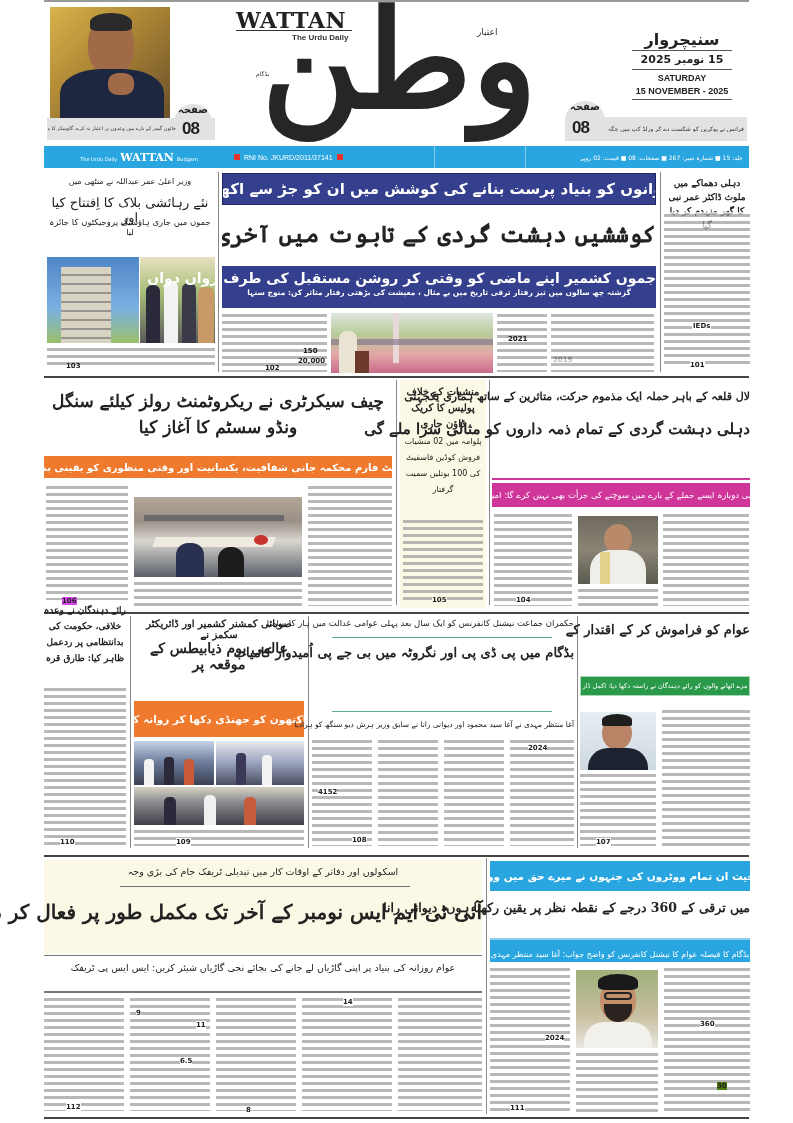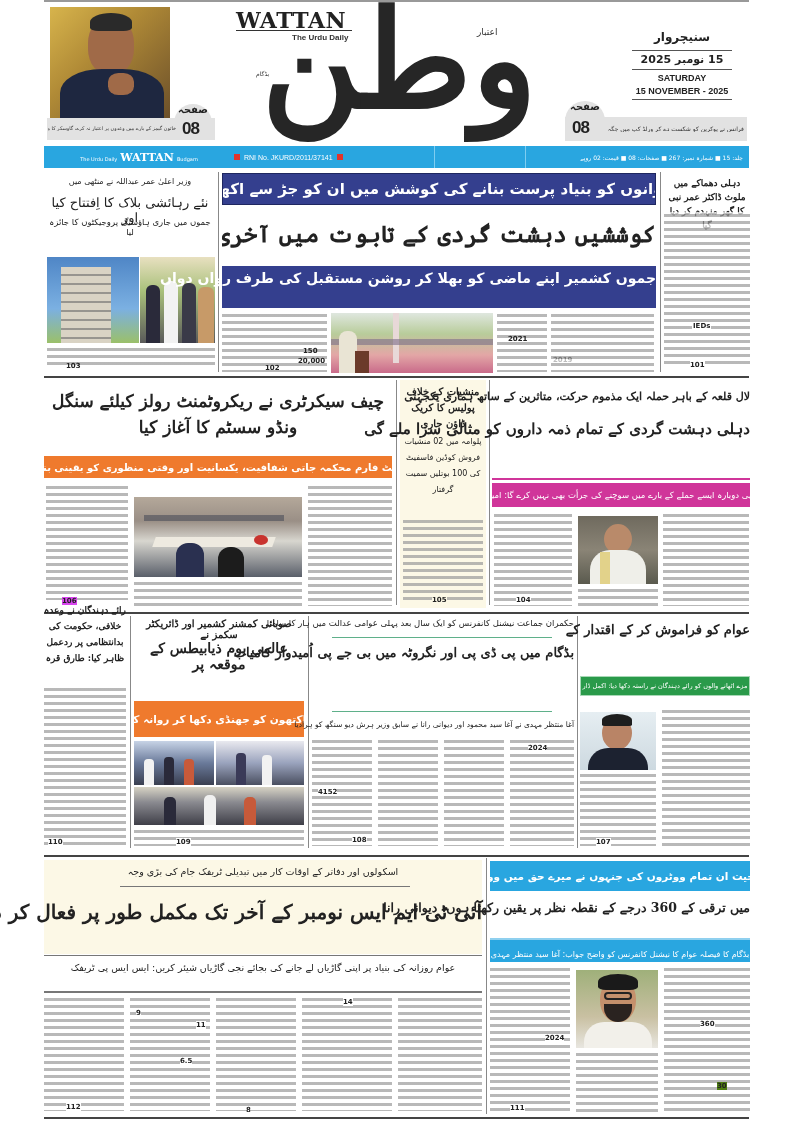--- a/index.html
+++ b/index.html
@@ -34,21 +34,21 @@
   <div class="abs rtl" style="left:48px;top:125px;width:128px;font-size:5px;color:#333;white-space:nowrap;overflow:hidden;">خاتون گیمز کے بارے میں وعدوں پر اعتبار نہ کرے، گاوسکر کا مشورہ</div>
 
   <div class="abs" style="left:236px;top:7px;font-family:'DejaVu Serif',serif;font-weight:900;font-size:22px;letter-spacing:.5px;color:#222;">WATTAN</div>
   <div class="abs" style="left:236px;top:30px;width:116px;height:1px;background:#333;"></div>
   <div class="abs" style="left:292px;top:33px;font-size:8px;font-weight:bold;color:#333;font-family:'Liberation Sans',sans-serif;">The Urdu Daily</div>
 
   <div class="abs" style="left:262px;top:-30px;width:275px;height:180px;font-size:135px;line-height:180px;text-align:center;font-family:'DejaVu Serif',serif;font-weight:bold;color:#262626;direction:rtl;">وطن</div>
   <div class="abs" style="left:477px;top:27px;font-size:9px;color:#333;direction:rtl;">اعتبار</div>
   <div class="abs" style="left:256px;top:70px;font-size:6px;color:#333;direction:rtl;">بڈگام</div>
 
-  <div class="abs rtl" style="left:627px;top:30px;width:110px;font-size:12px;font-weight:bold;">سنیچروار</div>
+  <div class="abs rtl" style="left:627px;top:30px;width:110px;font-size:16px;font-weight:bold;">سنیچروار</div>
   <div class="abs" style="left:632px;top:50px;width:100px;height:1px;background:#555;"></div>
   <div class="abs rtl" style="left:627px;top:53px;width:110px;font-size:11px;font-weight:bold;">15 نومبر 2025</div>
   <div class="abs" style="left:632px;top:69px;width:100px;height:1px;background:#555;"></div>
   <div class="abs" style="left:627px;top:73px;width:110px;text-align:center;font-size:9px;font-weight:bold;font-family:'Liberation Sans',sans-serif;">SATURDAY</div>
   <div class="abs" style="left:627px;top:86px;width:110px;text-align:center;font-size:9px;font-weight:bold;font-family:'Liberation Sans',sans-serif;">15 NOVEMBER - 2025</div>
   <div class="abs" style="left:632px;top:99px;width:100px;height:1px;background:#555;"></div>
 
   <div class="abs" style="left:565px;top:101px;width:40px;height:20px;background:#e2e2e2;border-radius:20px 20px 0 0;"></div>
   <div class="abs" style="left:565px;top:117px;width:182px;height:24px;background:#e2e2e2;"></div>
   <div class="abs rtl" style="left:565px;top:101px;width:40px;font-size:10px;font-weight:bold;">صفحہ</div>
@@ -91,21 +91,22 @@
 <div class="ref" style="left:66px;top:362px;">103</div>
 <div class="rule-v" style="left:218px;top:172px;height:200px;"></div>
 
 <div class="box" style="left:222px;top:173px;width:434px;height:32px;background:#343f8e;border:1px solid #1f2760;">
   <span style="color:#fff;font-size:15px;font-weight:bold;white-space:nowrap;">کچھ عناصر نوجوانوں کو بنیاد پرست بنانے کی کوشش میں ان کو جڑ سے اکھاڑنے کی ضرورت</span>
 </div>
 <div class="box hl" style="left:222px;top:210px;width:434px;height:46px;">
   <span style="font-size:23px;font-weight:bold;white-space:nowrap;">ہماری اجتماعی کوششیں دہشت گردی کے تابوت میں آخری کیل ثابت ہوگی</span>
 </div>
 <div class="abs" style="left:222px;top:266px;width:434px;height:42px;background:#343f8e;direction:rtl;text-align:center;color:#fff;">
-  <div style="font-size:14px;font-weight:bold;margin-top:4px;white-space:nowrap;">جموں کشمیر اپنے ماضی کو بھلا کر روشن مستقبل کی طرف رواں دواں</div>
+  <div style="font-size:14px;font-weight:bold;margin-top:4px;white-space:nowrap;">جموں کشمیر اپنے ماضی کو وقتی کر روشن مستقبل کی طرف رواں دواں</div>
+  <div style="font-size:7.5px;font-weight:bold;margin-top:2px;white-space:nowrap;">گزشتہ چھ سالوں میں تیز رفتار ترقی تاریخ میں بے مثال ، معیشت کی بڑھتی رفتار متاثر کن: منوج سنہا</div>
 </div>
 <div class="body-text" style="left:222px;top:312px;width:105px;height:60px;">
     <div class="lines"></div>
   </div>
 <div class="ref" style="left:303px;top:347px;">150</div>
 <div class="ref" style="left:298px;top:357px;">20,000</div>
 <div class="ref" style="left:265px;top:364px;">102</div>
 <div class="photo" style="left:331px;top:313px;width:162px;height:60px;background:linear-gradient(#dfe7df 0%,#b8cc9a 35%,#e3a6a6 70%,#c96b8a 100%);">
   <div style="position:absolute;left:62px;top:0;width:6px;height:50px;background:#e8d8d8;"></div>
   <div style="position:absolute;left:0;top:26px;width:162px;height:6px;background:#7b6d88;opacity:.6;"></div>
@@ -186,21 +187,21 @@
     <div class="lines"></div>
   </div>
 <div class="ref" style="left:516px;top:596px;background:#fff;">104</div>
 
 <div class="rule-h" style="left:44px;top:612px;width:705px;height:2px;background:#444;"></div>
 
 <div class="abs rtl hl" style="left:44px;top:602px;width:82px;font-size:9px;font-weight:bold;line-height:16px;">رائے دہندگان نے وعدہ خلافی، حکومت کی بدانتظامی پر ردعمل ظاہر کیا: طارق قرہ</div>
 <div class="body-text" style="left:44px;top:686px;width:82px;height:160px;">
     <div class="lines"></div>
   </div>
-<div class="ref" style="left:48px;top:838px;background:#fff;">110</div>
+<div class="ref" style="left:60px;top:838px;background:#fff;">110</div>
 <div class="rule-v" style="left:130px;top:616px;height:232px;"></div>
 
 <div class="abs rtl hl" style="left:134px;top:618px;width:170px;font-size:10px;font-weight:bold;">صوبائی کمشنر کشمیر اور ڈائریکٹر سکمز نے</div>
 <div class="abs rtl hl" style="left:134px;top:640px;width:170px;font-size:14px;font-weight:bold;">عالمی یوم ذیابیطس کے موقعہ پر</div>
 <div class="box" style="left:134px;top:701px;width:170px;height:36px;background:#ef7a2d;">
   <span style="color:#fff;font-size:10.5px;font-weight:bold;white-space:nowrap;">واکتھون کو جھنڈی دکھا کر روانہ کیا</span>
 </div>
 <div class="photo" style="left:134px;top:741px;width:80px;height:44px;background:linear-gradient(#c7d3e6 0%,#6a7a9a 50%,#3a3f50 100%);">
   <div style="position:absolute;left:10px;top:18px;width:10px;height:26px;background:#f2f2f2;border-radius:4px 4px 0 0;"></div>
   <div style="position:absolute;left:30px;top:16px;width:10px;height:28px;background:#2a2a3a;border-radius:4px 4px 0 0;"></div>

